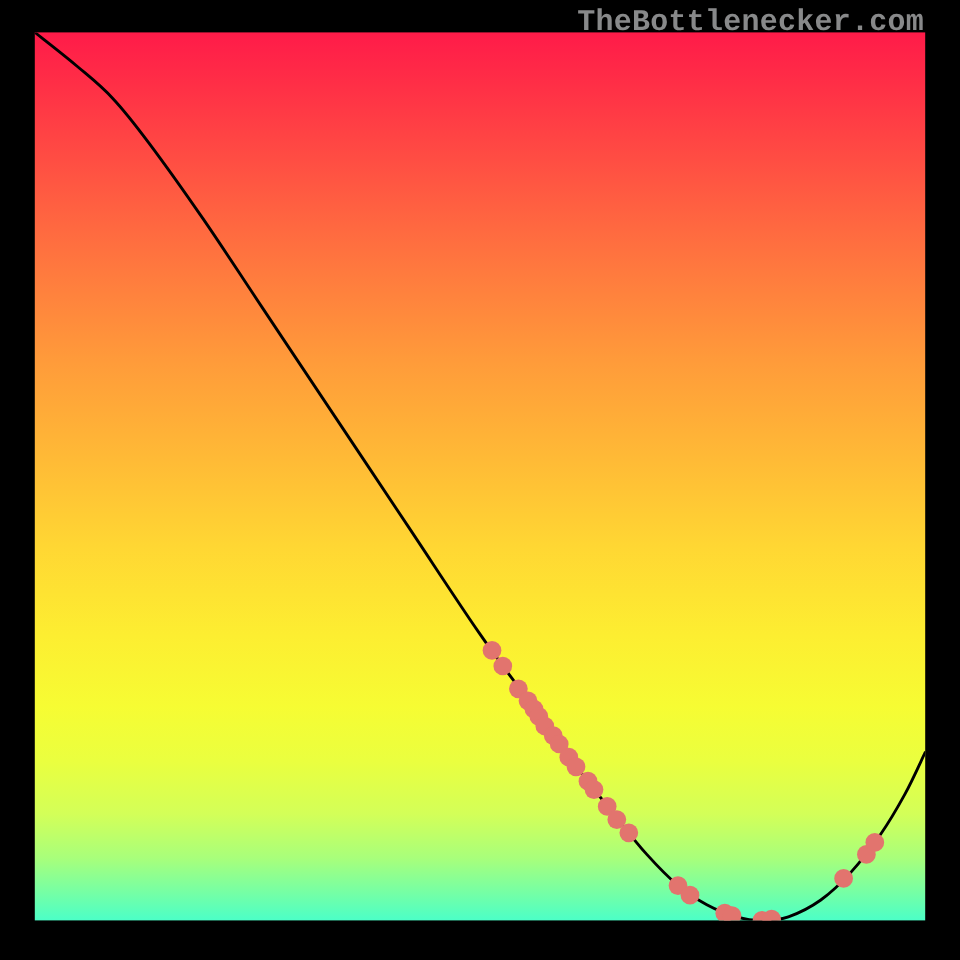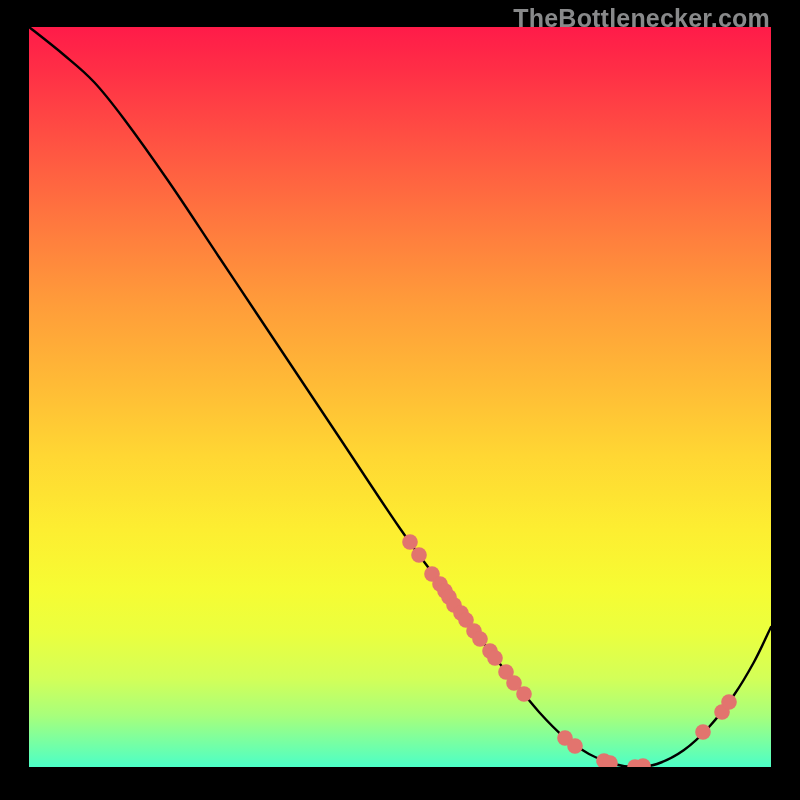--- a/index.html
+++ b/index.html
@@ -29,21 +29,21 @@
       #eaff3f 82%,
       #d3ff58 88%,
       #a8ff7b 93%,
       #4cffc7 100%
     );
   }
   .watermark {
     position: absolute;
     top: 4px;
     right: 30px;
-    font-family: Liberation Sans, sans-serif;
+    font-family: Liberation Mono, monospace;
     font-size: 25px;
     font-weight: bold;
     color: #88898a;
     letter-spacing: 0.2px;
   }
   svg.curve {
     position: absolute;
     left: 29px;
     top: 27px;
     width: 742px;

